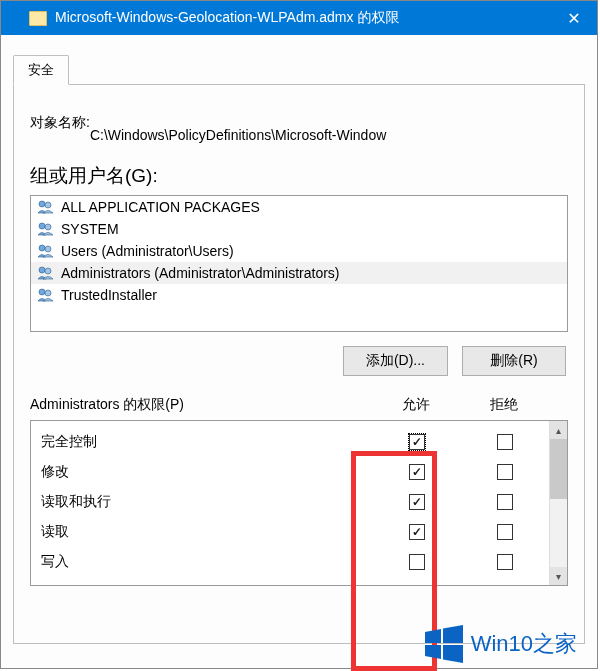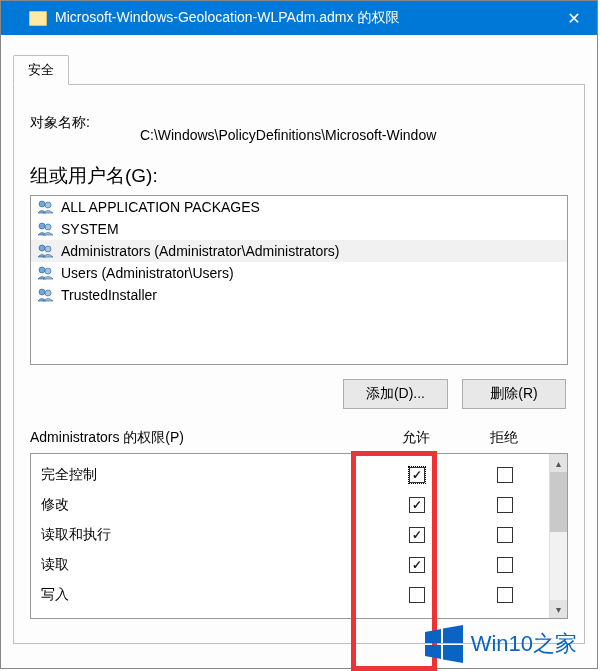--- a/index.html
+++ b/index.html
@@ -70,33 +70,32 @@
   }
   .tab-panel {
     border: 1px solid #bfbfbf;
     padding: 18px 16px 12px 16px;
     min-height: 560px;
     background: #fdfdfd;
   }
   .row-obj {
     display: flex;
     align-items: center;
-    gap: 50px;
     font-size: 14px;
     margin-bottom: 20px;
   }
   .row-obj .value { flex: 1; white-space: nowrap; overflow: hidden; margin-top: 24px; }
   .label-groups {
     font-size: 19px;
     margin-bottom: 6px;
   }
   .listbox {
     border: 1px solid #9a9a9a;
     background: #fff;
-    height: 170px;
+    height: 137px;
     overflow: auto;
   }
   .listbox .item {
     display: flex;
     align-items: center;
     gap: 6px;
     padding: 3px 6px;
     font-size: 14px;
   }
   .listbox .item.selected {
@@ -248,41 +247,41 @@
             <span class="icon-users">
     <svg width="18" height="14" viewBox="0 0 18 14">
       <circle cx="5" cy="4" r="3" fill="#6fa8dc" stroke="#2b5a8a" stroke-width="0.6"></circle>
       <circle cx="11" cy="5" r="3" fill="#9fc5e8" stroke="#2b5a8a" stroke-width="0.6"></circle>
       <path d="M1 13 Q5 8 9 13 Z" fill="#6fa8dc" stroke="#2b5a8a" stroke-width="0.6"></path>
       <path d="M6 13 Q11 8 16 13 Z" fill="#9fc5e8" stroke="#2b5a8a" stroke-width="0.6"></path>
     </svg>
             </span>
             <span>SYSTEM</span>
           </div>
+          <div class="item">
+            <span class="icon-users">
+    <svg width="18" height="14" viewBox="0 0 18 14">
+      <circle cx="5" cy="4" r="3" fill="#6fa8dc" stroke="#2b5a8a" stroke-width="0.6"></circle>
+      <circle cx="11" cy="5" r="3" fill="#9fc5e8" stroke="#2b5a8a" stroke-width="0.6"></circle>
+      <path d="M1 13 Q5 8 9 13 Z" fill="#6fa8dc" stroke="#2b5a8a" stroke-width="0.6"></path>
+      <path d="M6 13 Q11 8 16 13 Z" fill="#9fc5e8" stroke="#2b5a8a" stroke-width="0.6"></path>
+    </svg>
+            </span>
+            <span>Users (Administrator\Users)</span>
+          </div>
           <div class="item selected">
             <span class="icon-users">
     <svg width="18" height="14" viewBox="0 0 18 14">
       <circle cx="5" cy="4" r="3" fill="#6fa8dc" stroke="#2b5a8a" stroke-width="0.6"></circle>
       <circle cx="11" cy="5" r="3" fill="#9fc5e8" stroke="#2b5a8a" stroke-width="0.6"></circle>
       <path d="M1 13 Q5 8 9 13 Z" fill="#6fa8dc" stroke="#2b5a8a" stroke-width="0.6"></path>
       <path d="M6 13 Q11 8 16 13 Z" fill="#9fc5e8" stroke="#2b5a8a" stroke-width="0.6"></path>
     </svg>
             </span>
             <span>Administrators (Administrator\Administrators)</span>
-          </div>
-          <div class="item">
-            <span class="icon-users">
-    <svg width="18" height="14" viewBox="0 0 18 14">
-      <circle cx="5" cy="4" r="3" fill="#6fa8dc" stroke="#2b5a8a" stroke-width="0.6"></circle>
-      <circle cx="11" cy="5" r="3" fill="#9fc5e8" stroke="#2b5a8a" stroke-width="0.6"></circle>
-      <path d="M1 13 Q5 8 9 13 Z" fill="#6fa8dc" stroke="#2b5a8a" stroke-width="0.6"></path>
-      <path d="M6 13 Q11 8 16 13 Z" fill="#9fc5e8" stroke="#2b5a8a" stroke-width="0.6"></path>
-    </svg>
-            </span>
-            <span>Users (Administrator\Users)</span>
           </div>
           <div class="item">
             <span class="icon-users">
     <svg width="18" height="14" viewBox="0 0 18 14">
       <circle cx="5" cy="4" r="3" fill="#6fa8dc" stroke="#2b5a8a" stroke-width="0.6"></circle>
       <circle cx="11" cy="5" r="3" fill="#9fc5e8" stroke="#2b5a8a" stroke-width="0.6"></circle>
       <path d="M1 13 Q5 8 9 13 Z" fill="#6fa8dc" stroke="#2b5a8a" stroke-width="0.6"></path>
       <path d="M6 13 Q11 8 16 13 Z" fill="#9fc5e8" stroke="#2b5a8a" stroke-width="0.6"></path>
     </svg>
             </span>

